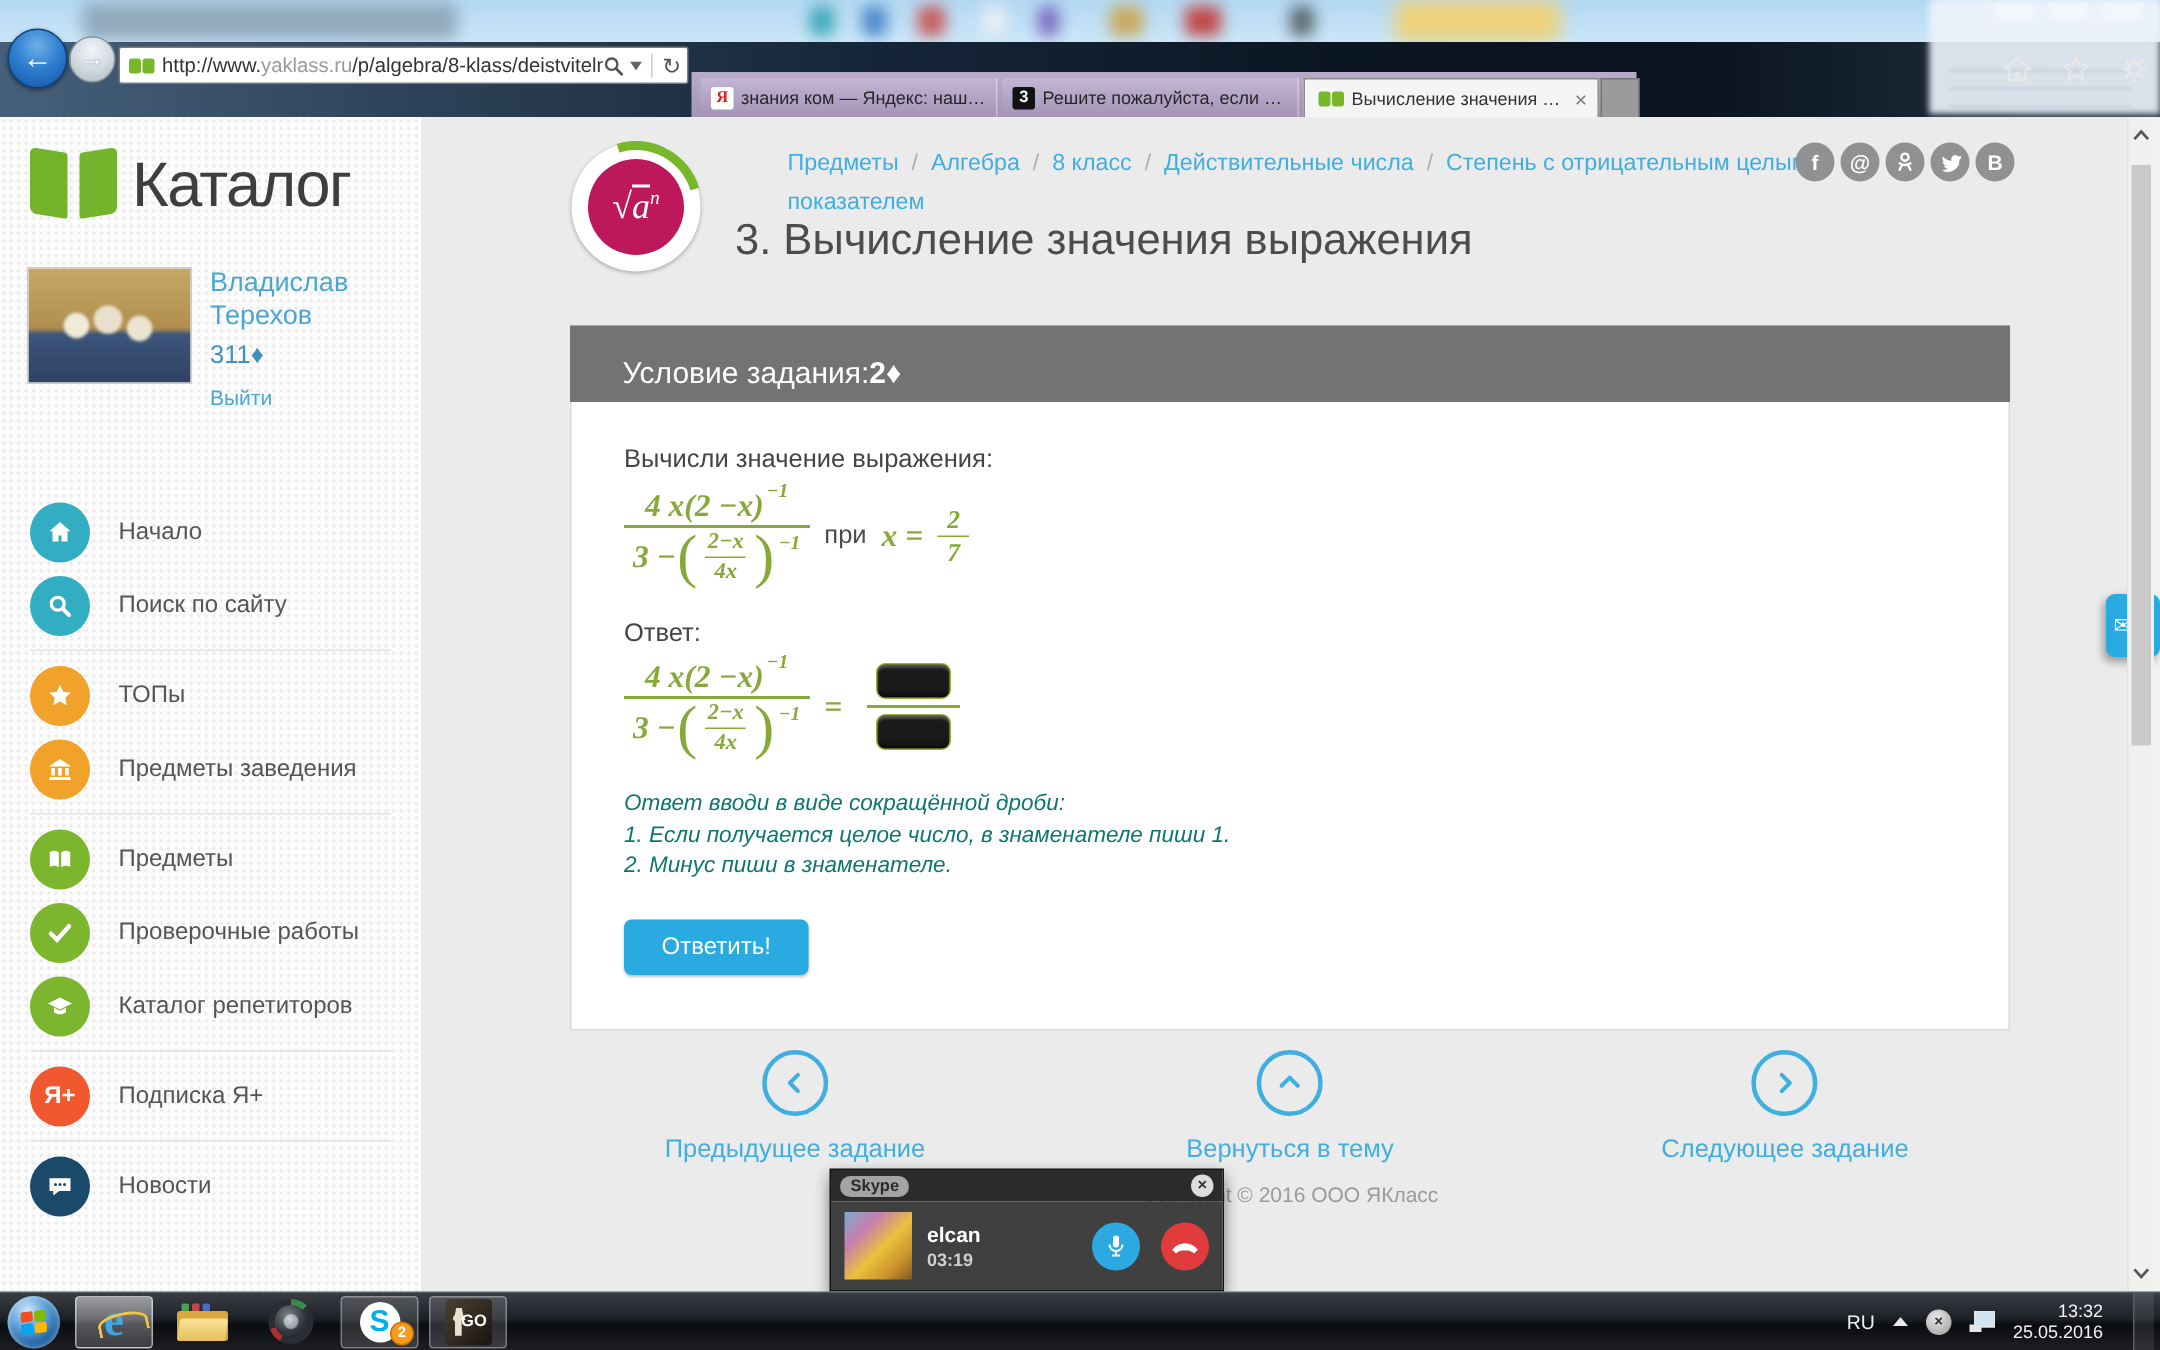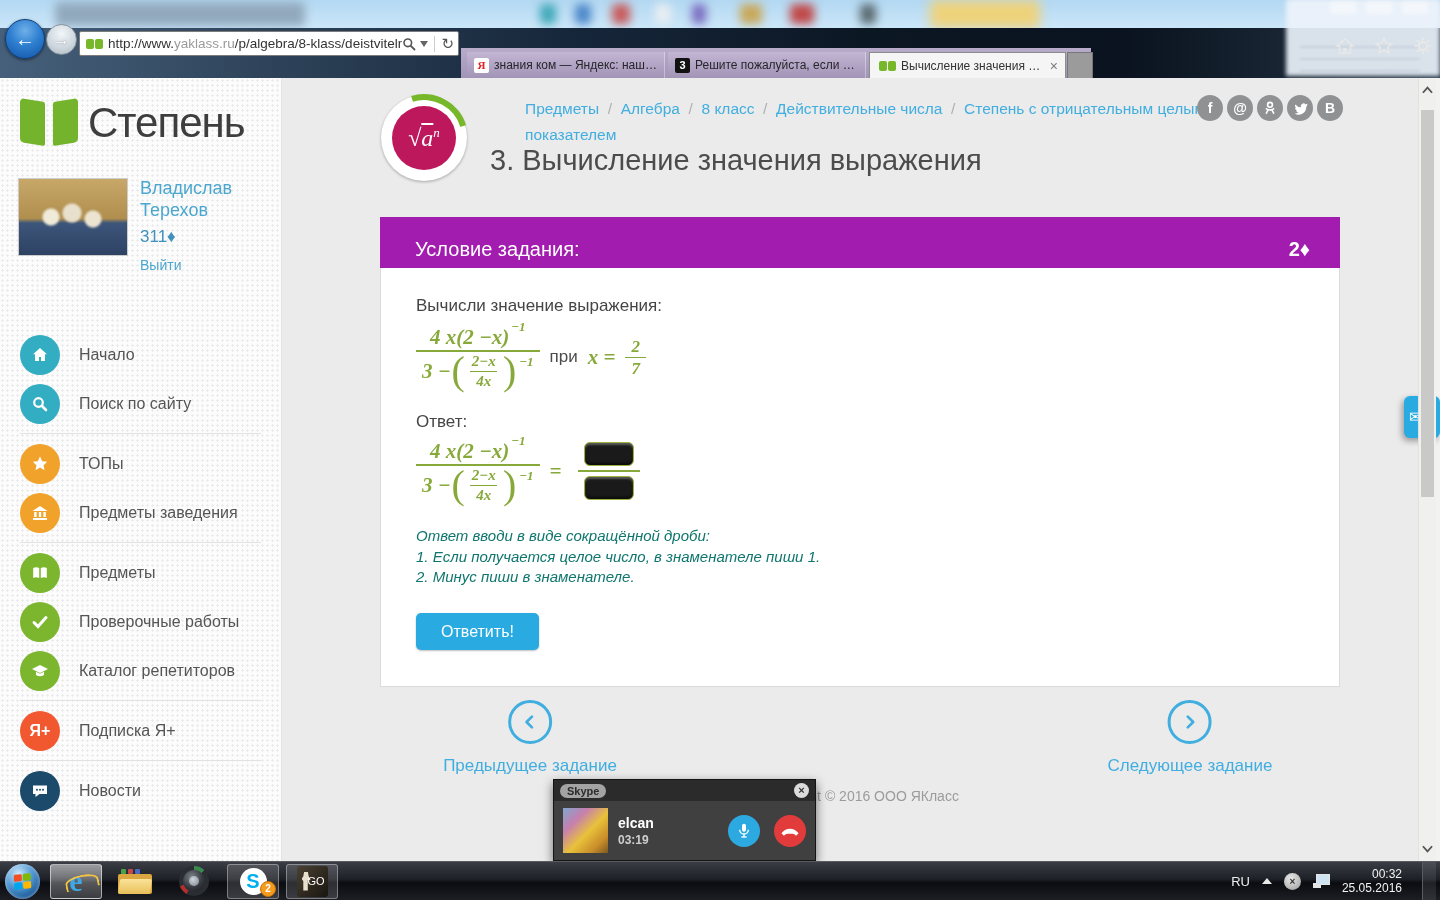--- a/index.html
+++ b/index.html
@@ -99,22 +99,22 @@
   .ti-inner .ovl{text-decoration:overline;}
   .ti-inner sup{font-size:13px;font-style:italic;}
   .breadcrumbs{position:absolute;left:209px;top:18px;width:700px;font-size:15.5px;line-height:1.7;color:#b0b0b0;margin-left:35px;}
   .crumb{color:#41aee0;}
   .crumb:not(.last)::after{content:"  /  ";color:#b0b0b0;white-space:pre;}
   .page-title{position:absolute;left:209px;top:66px;font-size:29px;color:#4c4c4c;}
   .social{position:absolute;left:916px;top:17px;display:flex;gap:4px;}
   .soc{width:26px;height:26px;border-radius:50%;background:#8f9193;color:#fff;display:flex;align-items:center;justify-content:center;
        font-size:14px;font-weight:bold;}
 
-  .banner{position:absolute;left:99px;top:139px;width:960px;height:64px;background:#a21caf;
-          display:flex;align-items:center;justify-content:space-between;padding:0 30px 0 35px;box-sizing:border-box;}
+  .banner{position:absolute;left:99px;top:139px;width:960px;height:64px;background:#737373;
+          display:flex;align-items:center;justify-content:flex-start;padding:0 30px 0 35px;box-sizing:border-box;}
   .banner .bl{color:#fff;font-size:20px;}
   .banner .bp{color:#fff;font-size:20px;font-weight:bold;}
 
   .card{position:absolute;left:99px;top:190px;width:960px;height:419px;background:#fff;
         border:1px solid #dadada;border-top:none;box-sizing:border-box;}
   .prompt{position:absolute;left:35px;top:28px;font-size:17px;color:#454545;}
   .fline{position:absolute;left:35px;display:flex;align-items:center;gap:10px;}
   .f1{top:56px;} .f2{top:170px;}
   .alabel{position:absolute;left:35px;top:144px;font-size:17px;color:#454545;}
 
@@ -197,21 +197,21 @@
   .mediaorb .inner{width:22px;height:22px;border-radius:50%;background:radial-gradient(circle at 40% 32%,#7d838a,#33373c 55%,#17191c);
             display:flex;align-items:center;justify-content:center;}
   .mediaorb .play{width:10px;height:10px;border-radius:50%;background:radial-gradient(circle at 40% 35%,#cfd6dd,#7b838c);}
   .sk-ic{width:27px;height:27px;border-radius:50%;background:#fff;display:flex;align-items:center;justify-content:center;
          color:#00aff0;font-weight:bold;font-size:20px;font-family:"Liberation Sans",sans-serif;}
   .badge{position:absolute;right:2px;bottom:1px;width:14px;height:14px;border-radius:50%;background:#f59b1e;border:1px solid #c87408;
          color:#fff;font-size:10px;font-weight:bold;display:flex;align-items:center;justify-content:center;line-height:1;}
   .csgo{width:31px;height:31px;border-radius:3px;background:linear-gradient(135deg,#4a4132,#191510);position:relative;overflow:hidden;}
   .csgo .sold{position:absolute;left:5px;top:6px;width:9px;height:19px;background:#e8e0cc;
               clip-path:polygon(30% 0,70% 0,80% 25%,100% 45%,70% 45%,70% 100%,20% 100%,20% 50%,0 40%,20% 25%);}
-  .csgo .go{position:absolute;right:3px;top:9px;color:#fff;font-size:11px;font-weight:normal;}
+  .csgo .go{position:absolute;right:3px;top:9px;color:#fff;font-size:11px;font-weight:bold;}
   .tray{margin-left:auto;display:flex;align-items:center;gap:12px;padding-right:4px;}
   .tray-lang{color:#eee;font-size:13px;}
   .tray-tri{width:0;height:0;border-left:5px solid transparent;border-right:5px solid transparent;border-bottom:6px solid #e8e8e8;}
   .tray-shield{width:17px;height:17px;border-radius:50%;background:radial-gradient(circle at 40% 32%,#e8e8e8,#9a9a9a);
                color:#333;font-size:10px;font-weight:bold;display:flex;align-items:center;justify-content:center;}
   .tray-net{position:relative;width:17px;height:14px;}
   .tray-net .mon{position:absolute;right:0;top:0;width:12px;height:9px;border:1.5px solid #e5e5e5;background:#cfe3f0;}
   .tray-net .plug{position:absolute;left:0;bottom:0;width:8px;height:5px;background:#e5e5e5;}
   .tray-clock{text-align:right;color:#f2f2f2;font-size:12px;line-height:14px;}
   .showdesk{width:13px;height:39px;background:rgba(255,255,255,.09);border-left:1px solid #5a5a60;margin-left:8px;}
@@ -314,21 +314,21 @@
   </div>
 
   <div class="page">
 
     <div class="sidebar">
       <div class="logo">
         <span class="book">
             <i></i>
             <i></i>
           </span>
-        <span class="logo-text">Степень</span>
+        <span class="logo-text">Каталог</span>
       </div>
       <div class="user">
         <div class="avatar"></div>
         <div class="uname"><span>Владислав</span><br><span>Терехов</span></div>
         <div class="upoints">311♦</div>
         <div class="ulogout">Выйти</div>
       </div>
       <div class="nav">
         <div class="nav-item">
           <span class="nav-ic c-teal">
@@ -521,20 +521,28 @@
 
       <div class="bottomnav">
         <div class="bn-item" style="left:249px;">
           <div class="bn-circle">
               <svg width="18" height="18" viewBox="0 0 20 20">
                 <polyline points="12,4 6,10 12,16" fill="none" stroke="#41aee0" stroke-width="3" stroke-linecap="round" stroke-linejoin="round"></polyline>
               </svg>
             </div>
           <div class="bn-label">Предыдущее задание</div>
         </div>
+        <div class="bn-item" style="left:579px;">
+          <div class="bn-circle">
+              <svg width="18" height="18" viewBox="0 0 20 20">
+                <polyline points="4,12 10,6 16,12" fill="none" stroke="#41aee0" stroke-width="3" stroke-linecap="round" stroke-linejoin="round"></polyline>
+              </svg>
+            </div>
+          <div class="bn-label">Вернуться в тему</div>
+        </div>
         <div class="bn-item" style="left:909px;">
           <div class="bn-circle">
               <svg width="18" height="18" viewBox="0 0 20 20">
                 <polyline points="8,4 14,10 8,16" fill="none" stroke="#41aee0" stroke-width="3" stroke-linecap="round" stroke-linejoin="round"></polyline>
               </svg>
             </div>
           <div class="bn-label">Следующее задание</div>
         </div>
       </div>
 
@@ -626,20 +634,20 @@
 
     <div class="tray">
       <span class="tray-lang">RU</span>
       <span class="tray-tri"></span>
       <span class="tray-shield">×</span>
       <span class="tray-net">
           <span class="plug"></span>
           <span class="mon"></span>
         </span>
       <span class="tray-clock">
-        <div>00:32</div>
+        <div>13:32</div>
         <div>25.05.2016</div>
       </span>
       <span class="showdesk"></span>
     </div>
   </div>
 
 </div>
 
 </body></html>

